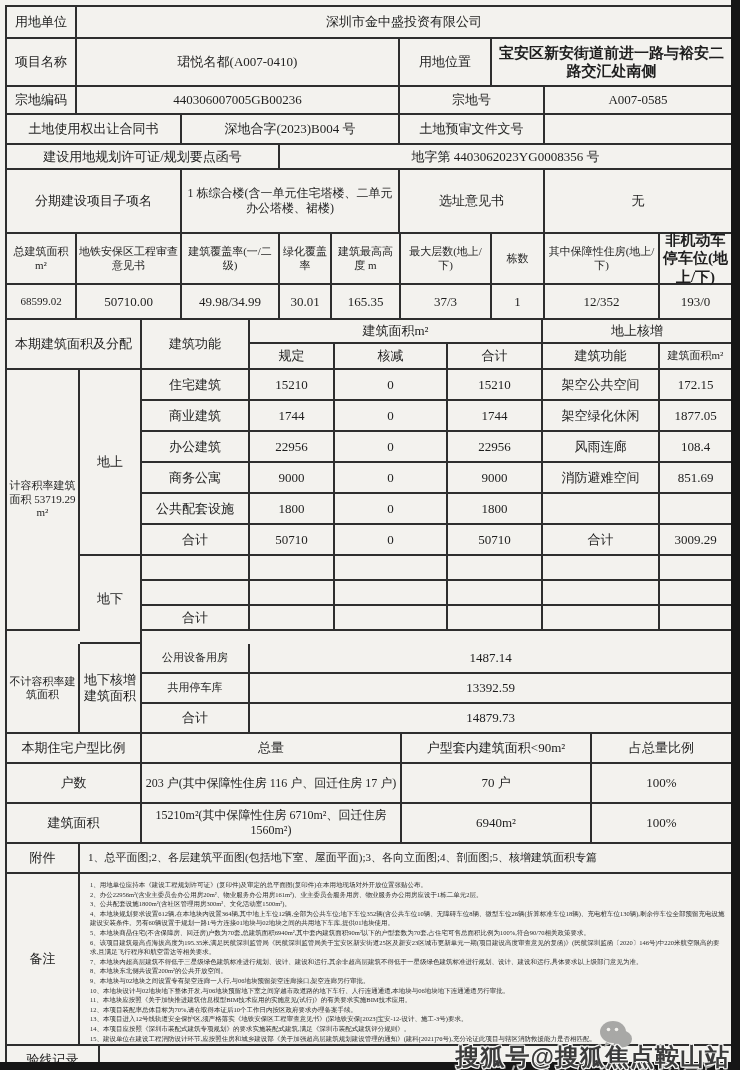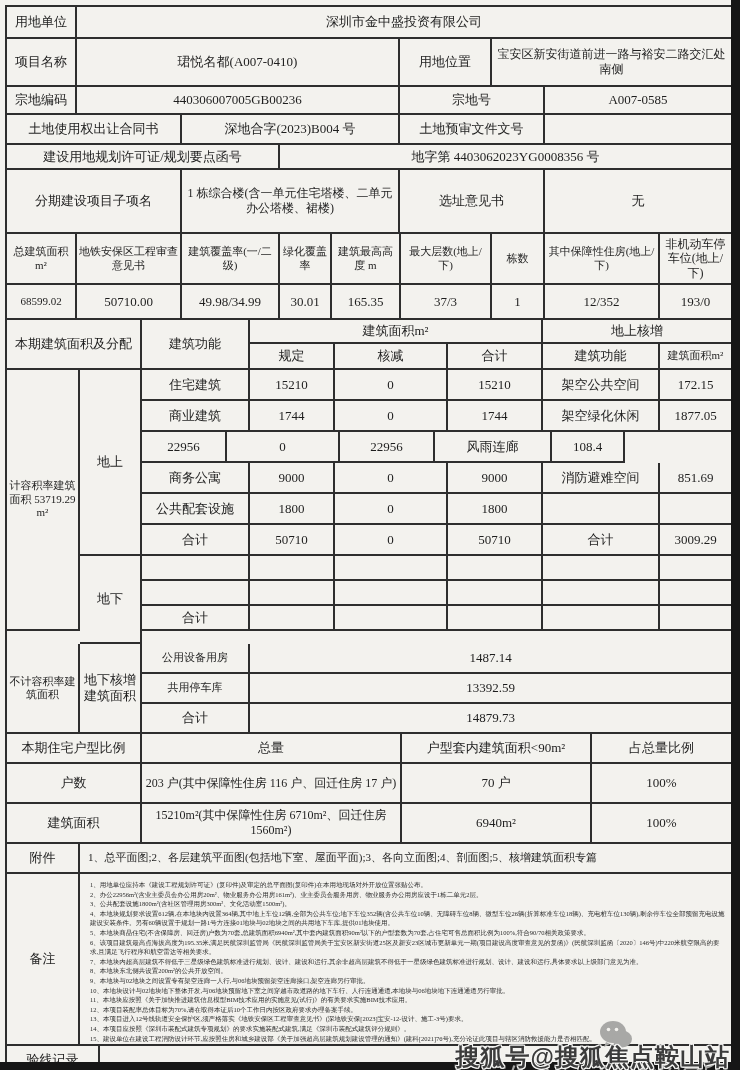--- a/index.html
+++ b/index.html
@@ -6,21 +6,21 @@
   .page{position:relative;width:740px;height:1070px;background:#f3f2ee;
         font-family:"Liberation Serif","DejaVu Serif",serif;color:#1e1e1e;overflow:hidden;}
   .tbl{position:absolute;left:5px;top:5px;width:728px;border-left:2px solid #2e2e2e;border-top:2px solid #2e2e2e;}
   .row{display:flex;}
   .col{display:flex;flex-direction:column;}
   .c{box-sizing:border-box;border-right:2px solid #2e2e2e;border-bottom:2px solid #2e2e2e;
      display:flex;align-items:center;justify-content:center;text-align:center;
      padding:1px 2px;font-size:13px;line-height:1.22;}
   .left{justify-content:flex-start;text-align:left;padding-left:8px;}
   .small{font-size:11px;}
-  .tiny{font-size:12px;}
+  .tiny{font-size:15px;font-weight:bold;}
   .wb{word-break:break-all;}
   
   .w70{width:70px}.w656{width:656px}.w323{width:323px}.w92{width:92px}.w241{width:241px}
   .w145{width:145px}.w188{width:188px}.w175{width:175px}.w218{width:218px}.w273{width:273px}
   .w453{width:453px}.w105{width:105px}.w98{width:98px}.w52{width:52px}.w69{width:69px}
   .w91{width:91px}.w53{width:53px}.w115{width:115px}.w73{width:73px}.w135{width:135px}
   .w108{width:108px}.w85{width:85px}.w113{width:113px}.w95{width:95px}.w117{width:117px}
   .w62{width:62px}.w591{width:591px}.w483{width:483px}.w260{width:260px}.w190{width:190px}
   .w141{width:141px}.w653{width:653px}.w93{width:93px}.w633{width:633px}.w293{width:293px}
   
@@ -145,20 +145,21 @@
         </div>
         <div class="row">
           <div class="c w108 h31">商业建筑</div>
           <div class="c w85 h31">1744</div>
           <div class="c w113 h31">0</div>
           <div class="c w95 h31">1744</div>
           <div class="c w117 h31">架空绿化休闲</div>
           <div class="c w73 h31">1877.05</div>
         </div>
         <div class="row">
+          <div class="c w108 h31">办公建筑</div>
           <div class="c w85 h31">22956</div>
           <div class="c w113 h31">0</div>
           <div class="c w95 h31">22956</div>
           <div class="c w117 h31">风雨连廊</div>
           <div class="c w73 h31">108.4</div>
         </div>
         <div class="row">
           <div class="c w108 h31">商务公寓</div>
           <div class="c w85 h31">9000</div>
           <div class="c w113 h31">0</div>

